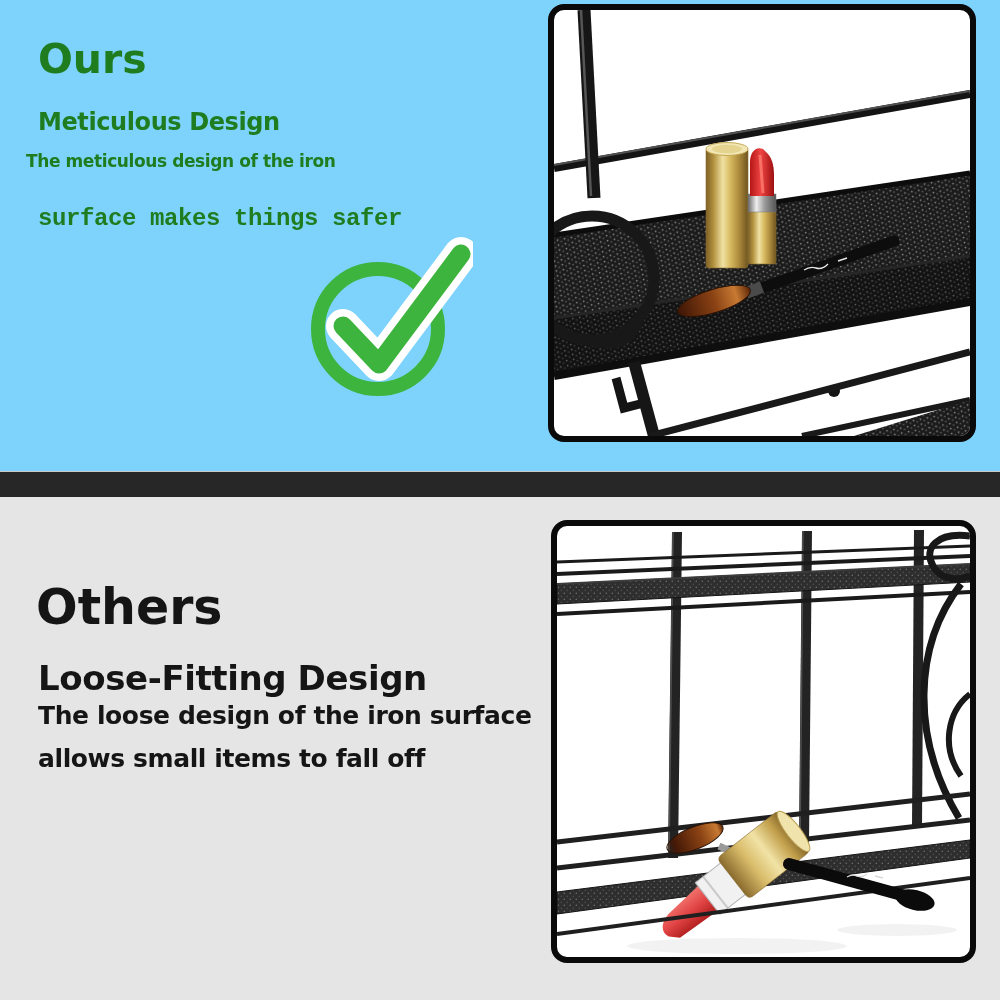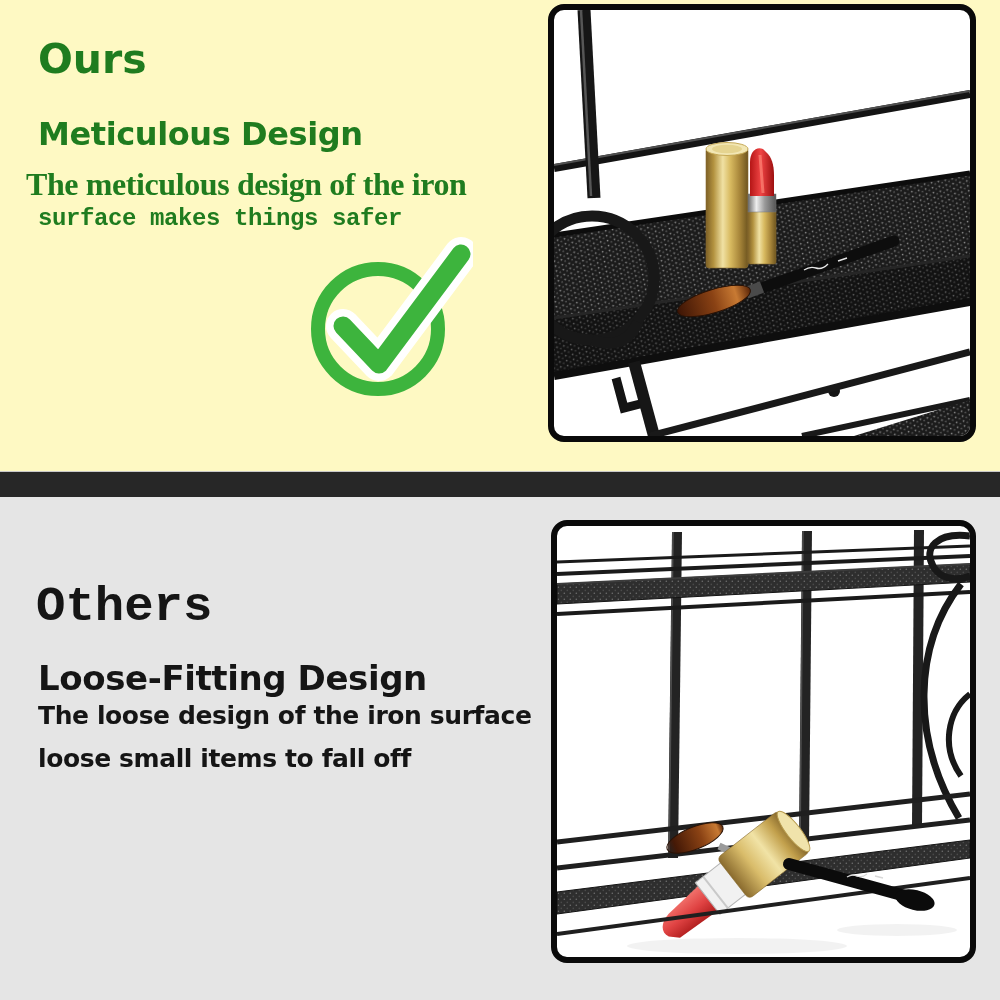--- a/index.html
+++ b/index.html
@@ -1,26 +1,26 @@
 <!DOCTYPE html>
 <html><head>
 <meta charset="utf-8">
 <style>
   html,body{margin:0;padding:0;}
   .page{
-    position:relative;width:1000px;height:1000px;background:#fef9c3;overflow:hidden;
+    position:relative;width:1000px;height:1000px;background:#7dd3fc;overflow:hidden;
     font-family:"DejaVu Sans","Liberation Sans",sans-serif;font-weight:bold;
   }
   
   .txt{position:absolute;white-space:nowrap;letter-spacing:-0.4px;}
   .ours-title   {left:38px;top:8px;  font-size:41px;color:#1f7c1f;letter-spacing:0;}
-  .ours-sub     {left:38px;top:88px; font-size:32px;color:#1f7c1f;}
-  .ours-line1   {left:26px;top:134px;font-size:32px;color:#1f7c1f;font-family:Liberation Serif, serif;}
+  .ours-sub     {left:38px;top:88px; font-size:24px;color:#1f7c1f;}
+  .ours-line1   {left:26px;top:134px;font-size:17px;color:#1f7c1f;}
   .ours-line2   {left:38px;top:181px;font-size:24px;color:#1f7c1f;font-family:Liberation Mono, monospace;}
-  .others-title {left:36px;top:546px;font-size:49px;color:#151515;letter-spacing:0;font-family:Liberation Mono, monospace;}
+  .others-title {left:36px;top:546px;font-size:49px;color:#151515;letter-spacing:0;}
   .others-sub   {left:38px;top:630px;font-size:34px;color:#151515;}
   .others-line1 {left:38px;top:676px;font-size:25px;color:#151515;}
   .others-line2 {left:38px;top:719px;font-size:25px;color:#151515;}
   
   .divider{position:absolute;left:0;top:471px;width:1000px;height:26px;background:#272727;border-top:1px solid #c9c9c9;}
   .others-bg{position:absolute;left:0;top:497px;width:1000px;height:503px;background:#e5e5e5;}
   
   .check-icon{position:absolute;left:303px;top:232px;width:170px;height:170px;}
   
   .photo{position:absolute;background:#ffffff;border:6px solid #0a0a0a;border-radius:16px;overflow:hidden;margin:0;}
@@ -140,21 +140,21 @@
     </figure>
   </section>
 
   <div class="divider"></div>
 
   <div class="others-bg"></div>
   <section>
     <h1 class="txt others-title">Others</h1>
     <h2 class="txt others-sub">Loose-Fitting Design</h2>
     <p class="txt others-line1">The loose design of the iron surface</p>
-    <p class="txt others-line2">loose small items to fall off</p>
+    <p class="txt others-line2">allows small items to fall off</p>
 
     <figure class="photo photo-bottom">
       <svg width="413" height="431" viewBox="0 0 413 431">
         <defs>
           <pattern id="speck" width="6" height="6" patternUnits="userSpaceOnUse">
             <rect width="6" height="6" fill="#2e2e2e"></rect>
             <circle cx="1.3" cy="1.3" r="0.8" fill="#707070"></circle>
             <circle cx="4.3" cy="4.4" r="0.8" fill="#4a4a4a"></circle>
           </pattern>
           <linearGradient id="goldB" x1="0" y1="0" x2="1" y2="0">

